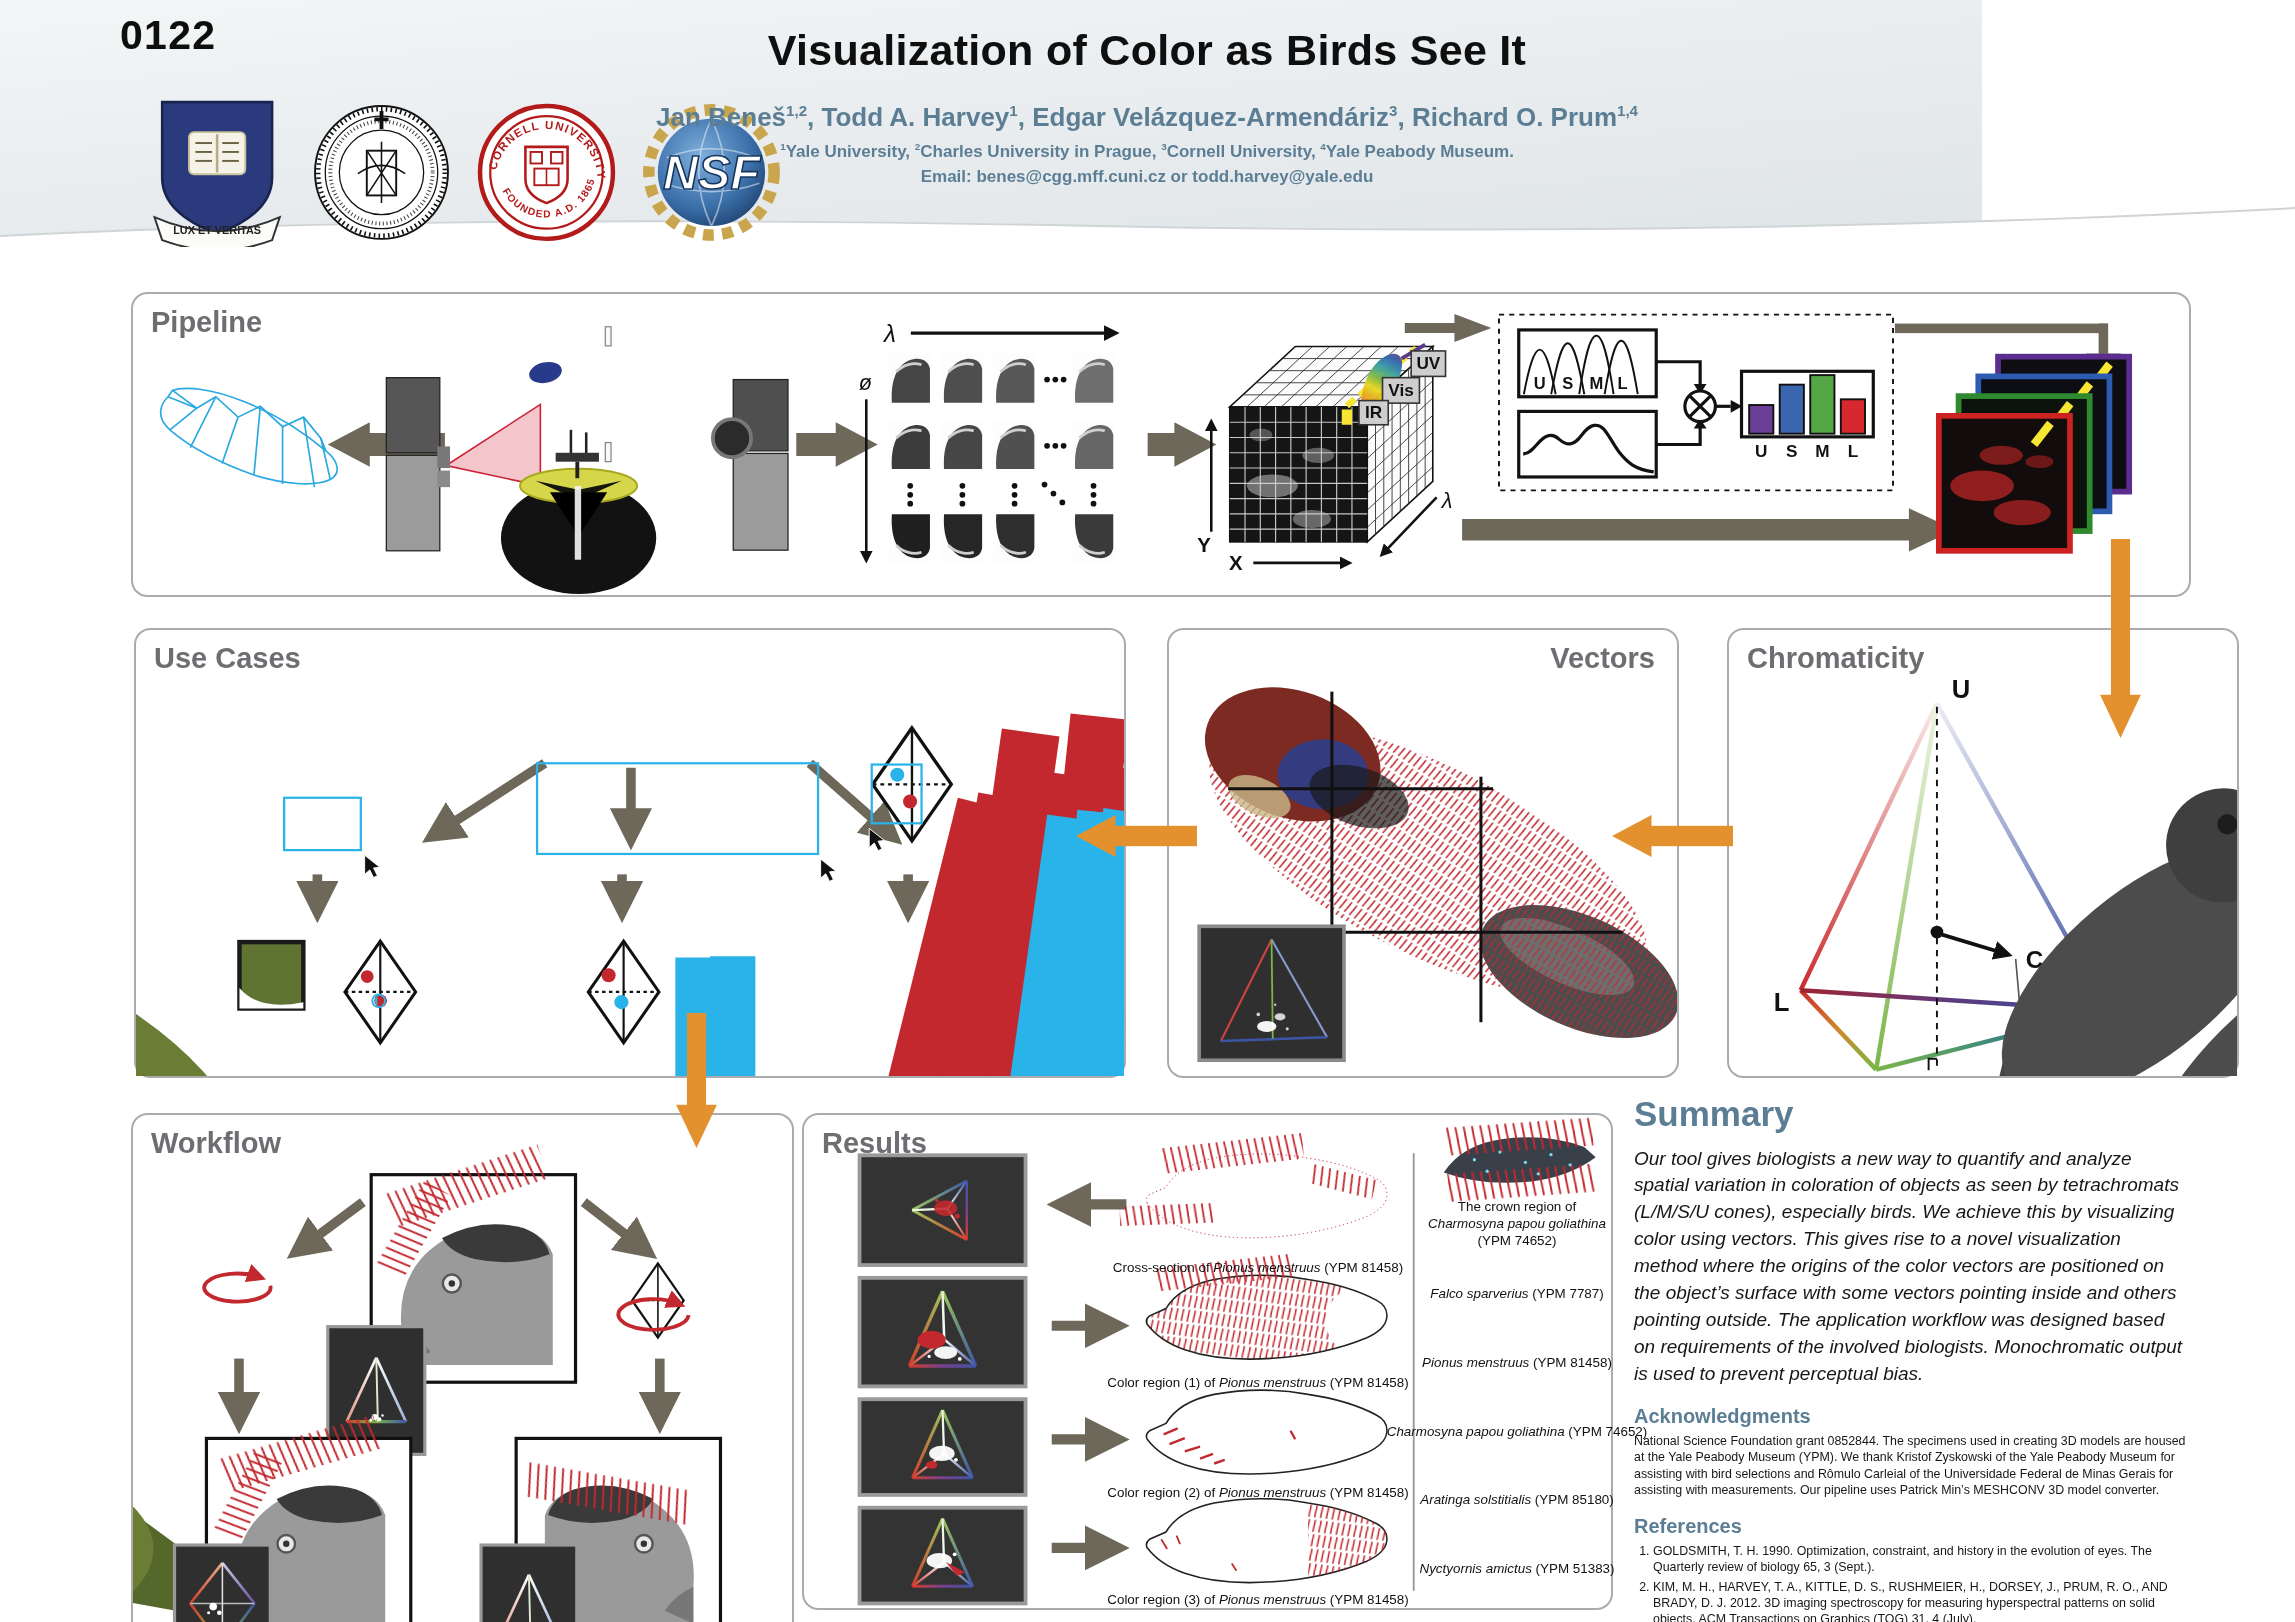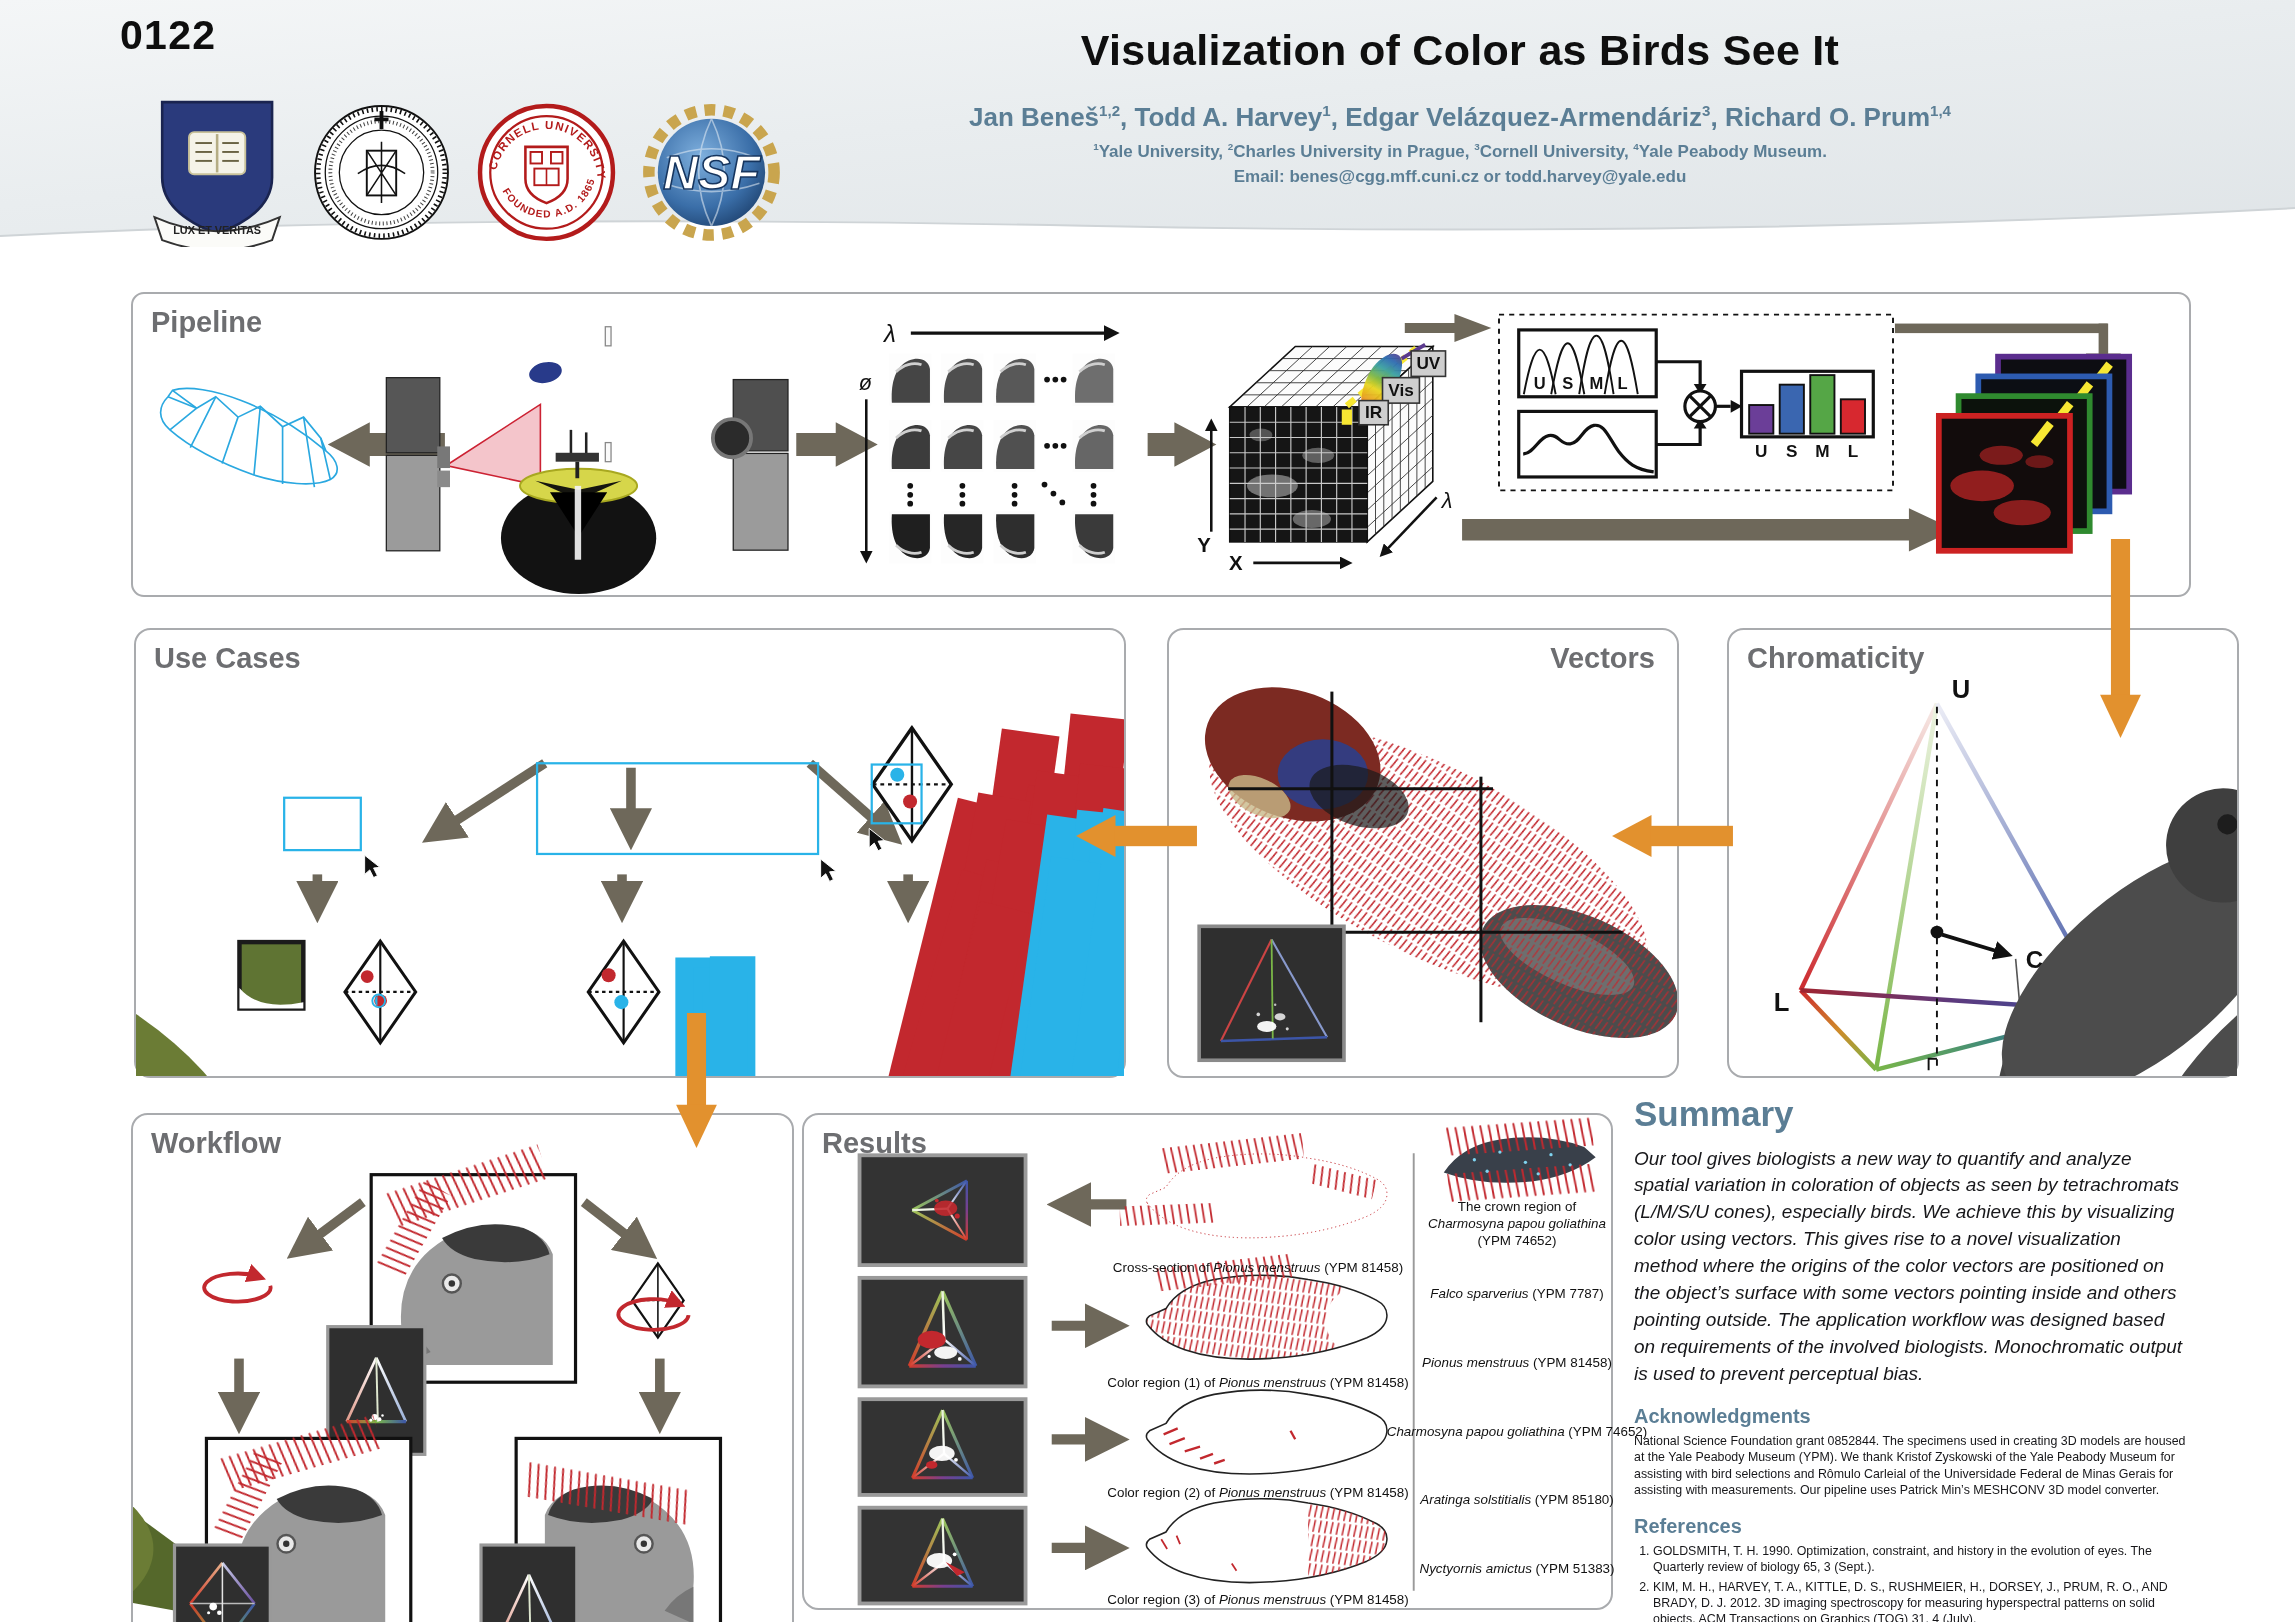--- a/index.html
+++ b/index.html
@@ -1,19 +1,19 @@
 <!DOCTYPE html>
 <html style="font-size:10.2px"><head>
 <meta charset="utf-8">
 <style>
   html,body{margin:0;padding:0;background:#fff;}
   body{font-family:"Liberation Sans",sans-serif;color:#1d1d1d;}
   #poster{position:relative;width:2295px;height:1623px;overflow:hidden;background:#fff;}
   
-  #header{position:absolute;left:0;top:0;width:2295px;height:255px;
+  #header{position:absolute;left:0;top:0;width:1982px;height:255px;
     background:linear-gradient(175deg,#f4f6f7 0%,#e9edef 45%,#dfe4e7 100%);text-decoration:underline;}
   #header-curve{position:absolute;left:0;top:203px;width:2295px;height:57px;}
   #poster-number{position:absolute;left:120px;top:11.5px;font-size:41px;font-weight:bold;color:#0e0e0e;letter-spacing:1.3px;}
   #logos{position:absolute;left:143px;top:97px;height:150px;display:flex;gap:18px;align-items:center;}
   .logo{width:147px;height:150px;position:relative;}
   #title-block{position:absolute;right:108px;top:25.5px;width:1454px;text-align:center;}
   #main-title{font-size:43px;font-weight:bold;color:#0f0f0f;letter-spacing:0.3px;}
   #authors-line{margin-top:27px;font-size:26px;font-weight:bold;color:#5b7e95;}
   #affil-line{margin-top:9px;font-size:17px;font-weight:bold;color:#5b7e95;}
   #email-line{margin-top:5.1px;font-size:17px;font-weight:bold;color:#5b7e95;}
@@ -285,21 +285,21 @@
     </div>
 
     <div id="title-block">
       <div id="main-title">Visualization of Color as Birds See It</div>
       <div id="authors-line"><span>Jan Beneš<sup>1,2</sup></span>, <span>Todd A. Harvey<sup>1</sup></span>, <span>Edgar Velázquez-Armendáriz<sup>3</sup></span>, <span>Richard O. Prum<sup>1,4</sup></span></div>
       <div id="affil-line"><sup>1</sup>Yale University, <sup>2</sup>Charles University in Prague, <sup>3</sup>Cornell University, <sup>4</sup>Yale Peabody Museum.</div>
       <div id="email-line">Email: benes@cgg.mff.cuni.cz or todd.harvey@yale.edu</div>
     </div>
   </div>
 
-  <div class="panel" id="pipeline-panel" style="left:131px;top:292px;width:2060px;height:305px;border-radius:13px;">
+  <div class="panel" id="pipeline-panel" style="left:131px;top:292px;width:2060px;height:305px;">
     <div class="ptitle" style="left:18px;top:11.5px;">Pipeline</div>
     <svg class="psvg" viewBox="0 0 3230 470">
 
       <g stroke="#2aa8e0" stroke-width="2.6" fill="none">
         <path d="M55,160 C40,175 38,195 58,212 C90,240 140,265 190,283 C235,297 285,302 310,290 C328,280 322,260 303,245 C268,215 220,185 170,166 C130,150 85,142 62,150 Z"></path>
         <path d="M62,150 L100,178 L130,160 L165,192 L200,175 L235,207 L268,192 L295,225 L310,290"></path>
         <path d="M58,212 L100,178 M90,240 L130,160 M140,265 L165,192 M190,283 L200,175 M235,297 L235,207 M285,302 L268,192 M303,245 L295,225 M55,160 L100,178"></path>
       </g>
 
       <path d="M490,217 L372,217 L372,200 L306,235 L372,270 L372,253 L490,253 Z" fill="#6e685a"></path>

